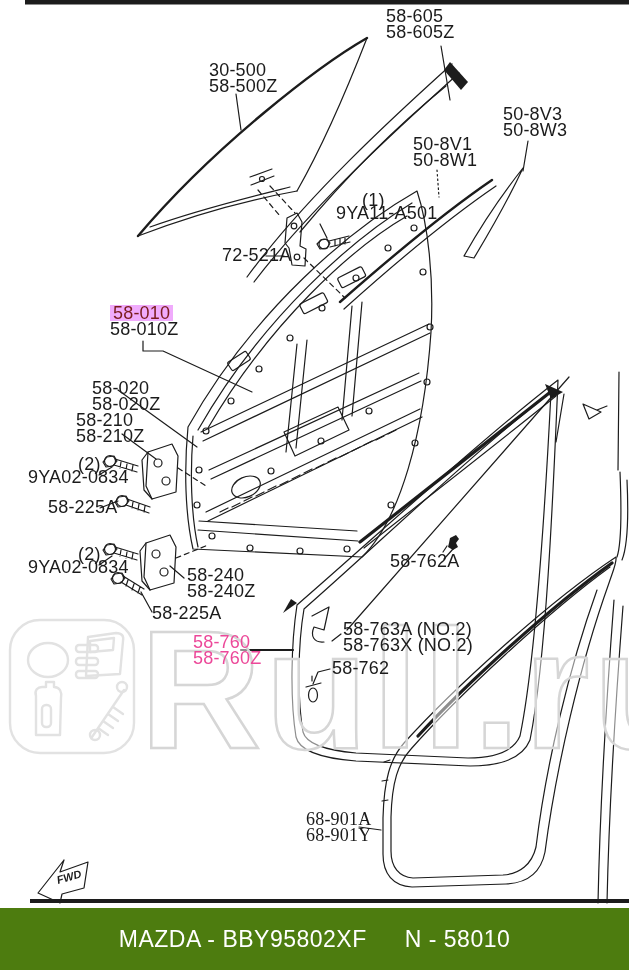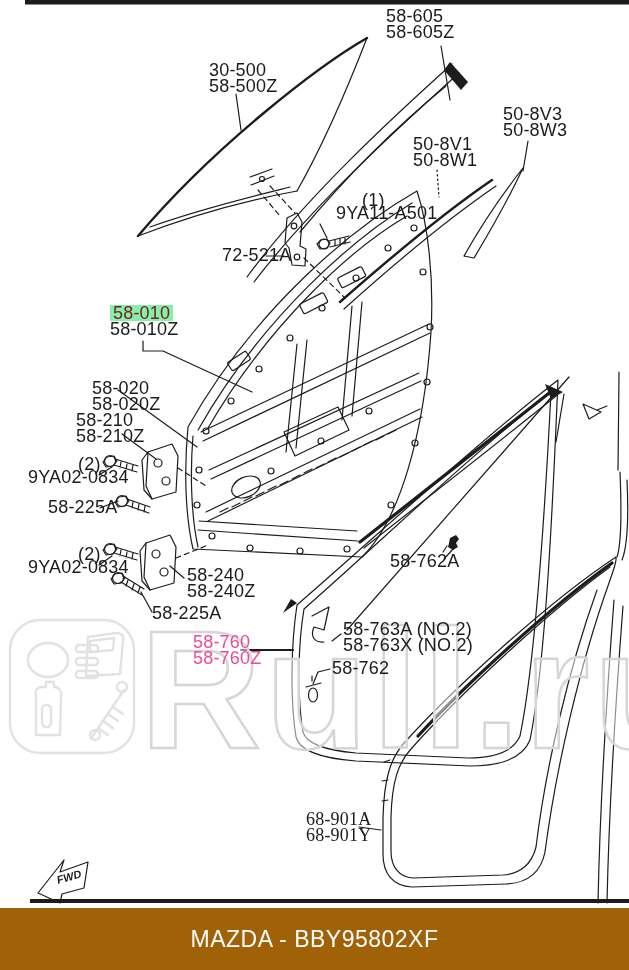--- a/index.html
+++ b/index.html
@@ -10,22 +10,22 @@
   .k2{stroke-width:2.4;}
   .k3{stroke-width:3.2;}
   .f{fill:#1c1c1c;stroke:none;}
   .dsh{stroke-dasharray:5 4;}
   .dot{stroke-dasharray:1.5 3;}
   .wmln{stroke:#e2e2e2;fill:none;stroke-width:2.4;stroke-linecap:round;stroke-linejoin:round;}
   #labels-layer{position:absolute;left:0;top:0;width:629px;height:905px;z-index:5;}
   .plabel{position:absolute;font-size:18px;line-height:16px;color:#1b1b1b;
           white-space:nowrap;letter-spacing:0.2px;}
   .plabel.gray{color:#ec4899;}
-  .pline .hl{background:#86efac;color:#7a1c1c;padding:0 3px;display:inline-block;}
-  #footer{position:absolute;left:0;top:908px;width:629px;height:62px;background:#a16207;
+  .pline .hl{background:#f0abfc;color:#7a1c1c;padding:0 3px;display:inline-block;}
+  #footer{position:absolute;left:0;top:908px;width:629px;height:62px;background:#4d7c0f;
           display:flex;align-items:center;justify-content:center;gap:38px;z-index:6;}
   #footer span{color:#ffffff;font-size:23px;letter-spacing:0.5px;}
 </style>
 </head>
 <body>
 
 <div id="page">
 
   <svg width="629" height="905" viewBox="0 0 629 905">
 
@@ -306,15 +306,16 @@
         <div class="pline">58-762</div>
       </div>
       <div class="plabel" style="left: 306px; top: 811px; font-family: Liberation Serif, serif;">
         <div class="pline">68-901A</div>
         <div class="pline">68-901Y</div>
       </div>
     </div>
 
   <div id="footer">
     <span>MAZDA - BBY95802XF</span>
+    <span>N - 58010</span>
   </div>
 
 </div>
 
 </body></html>

